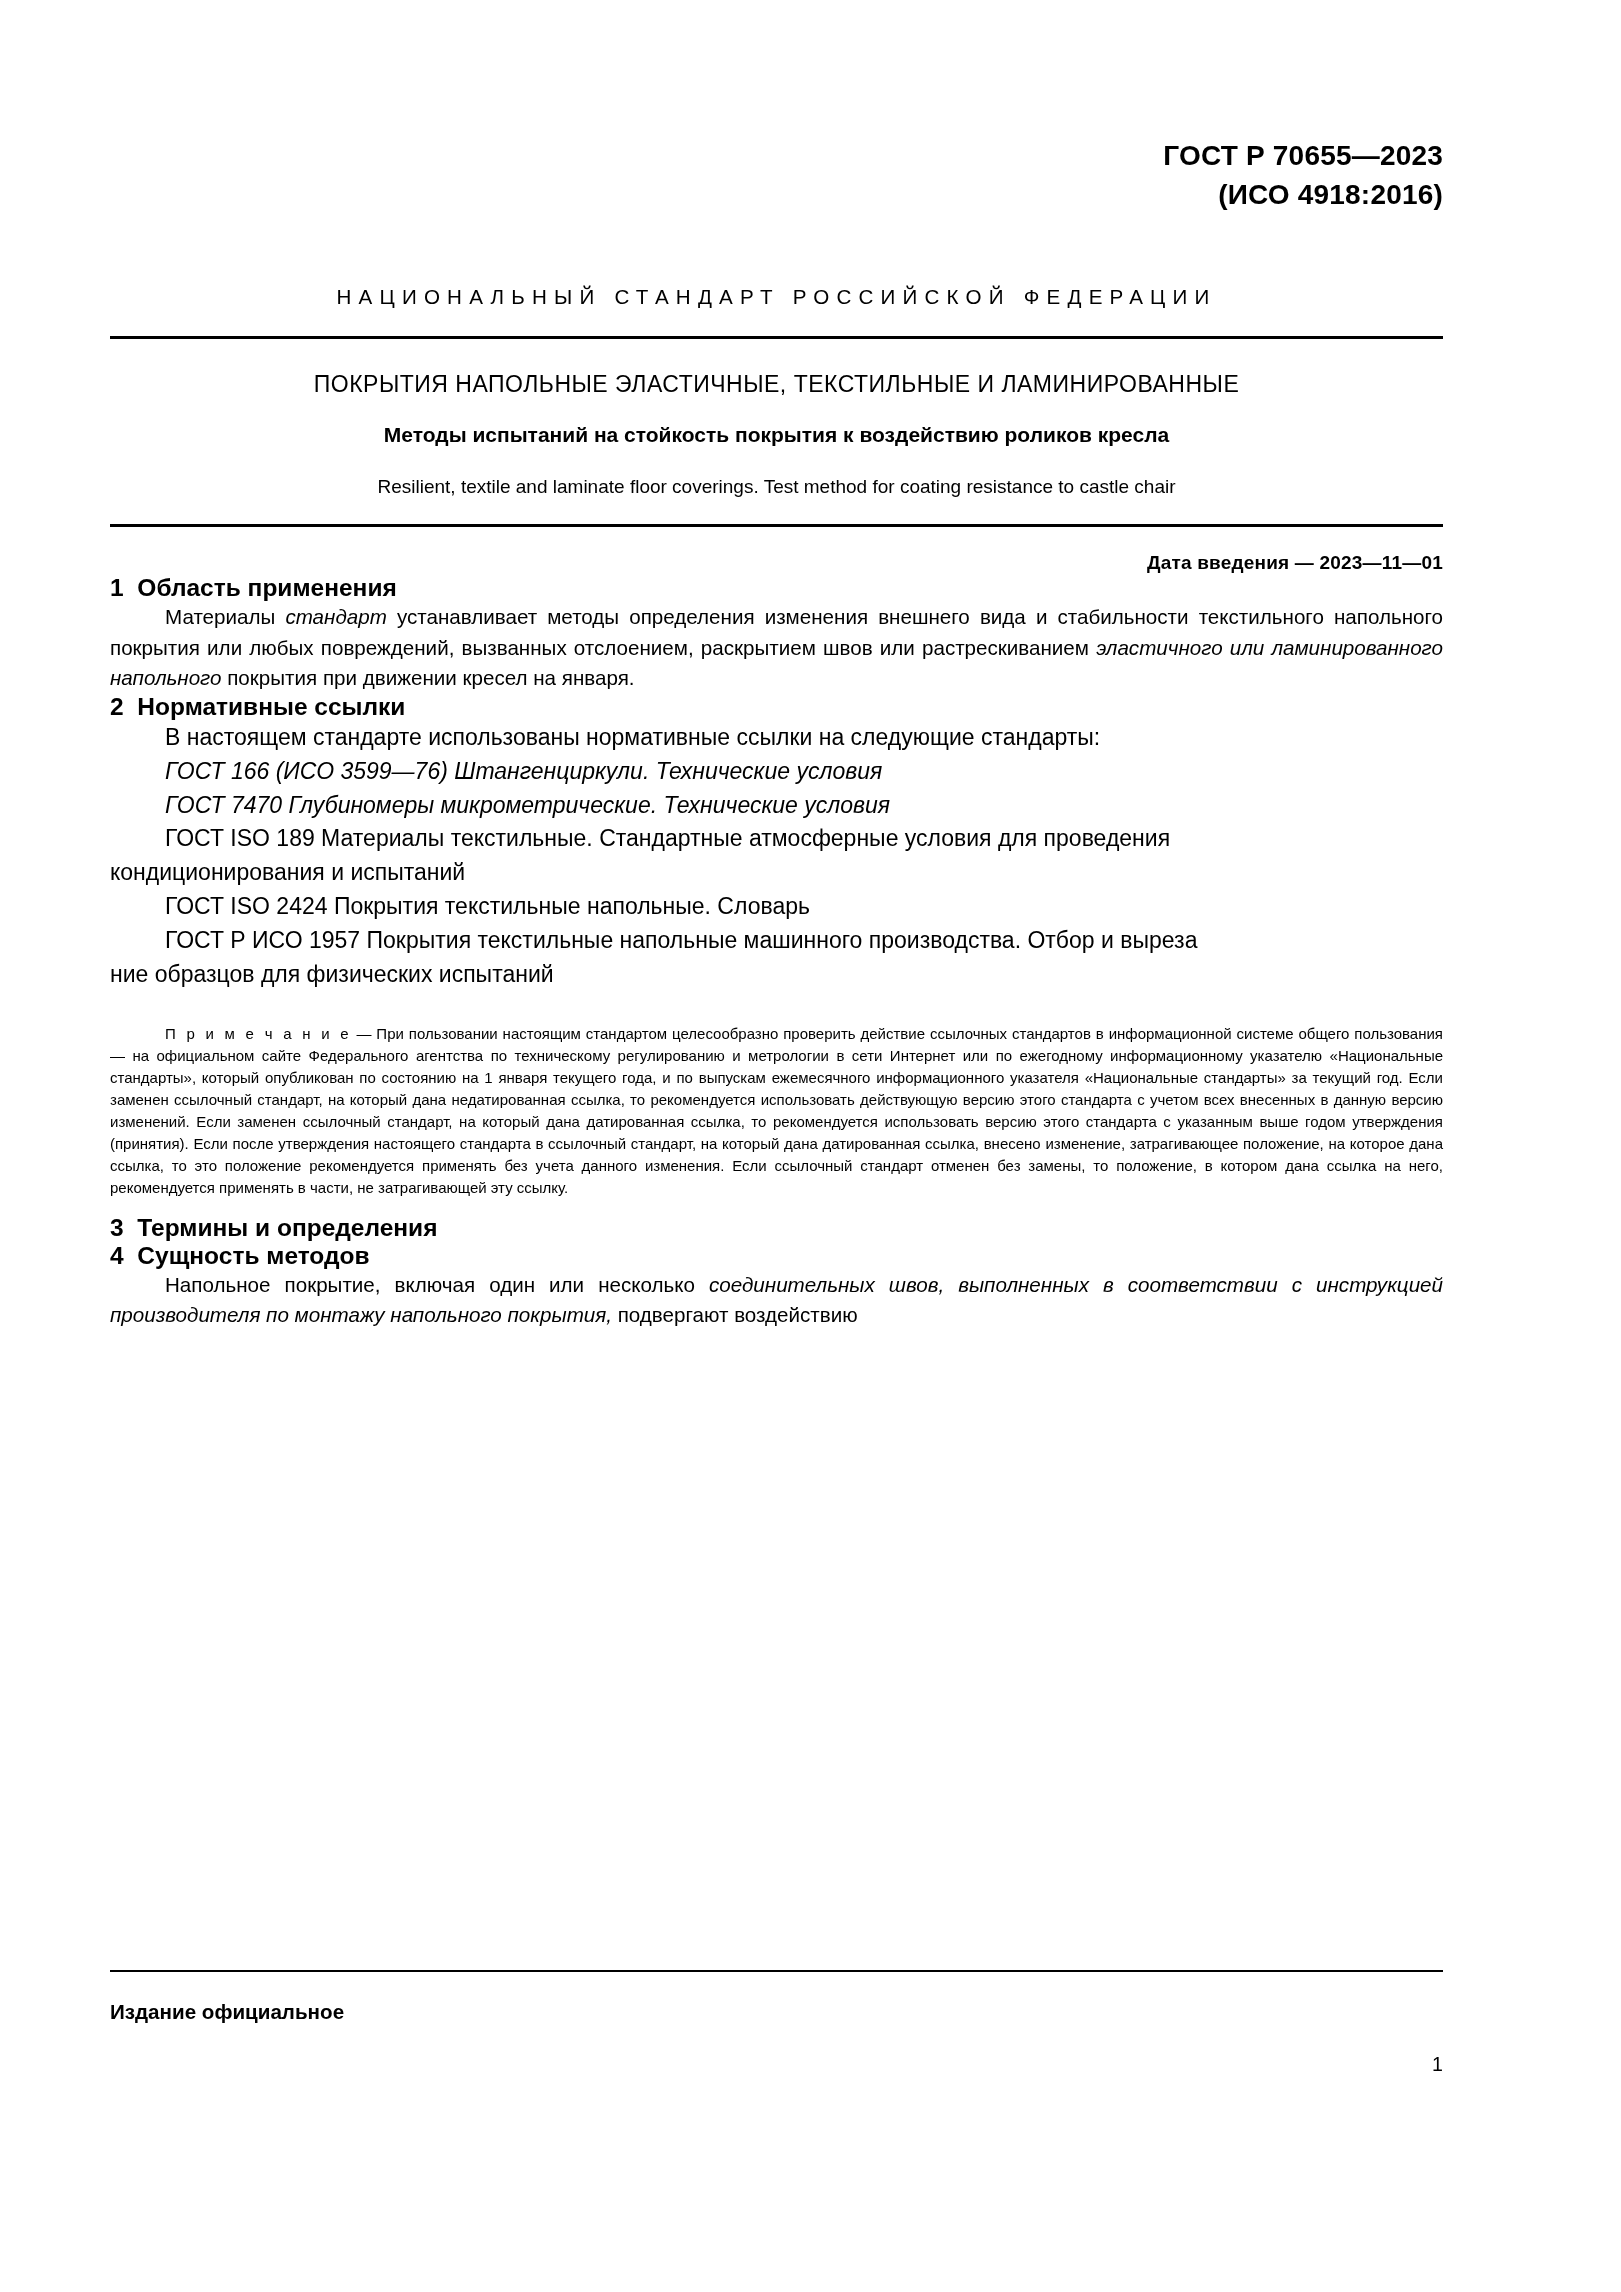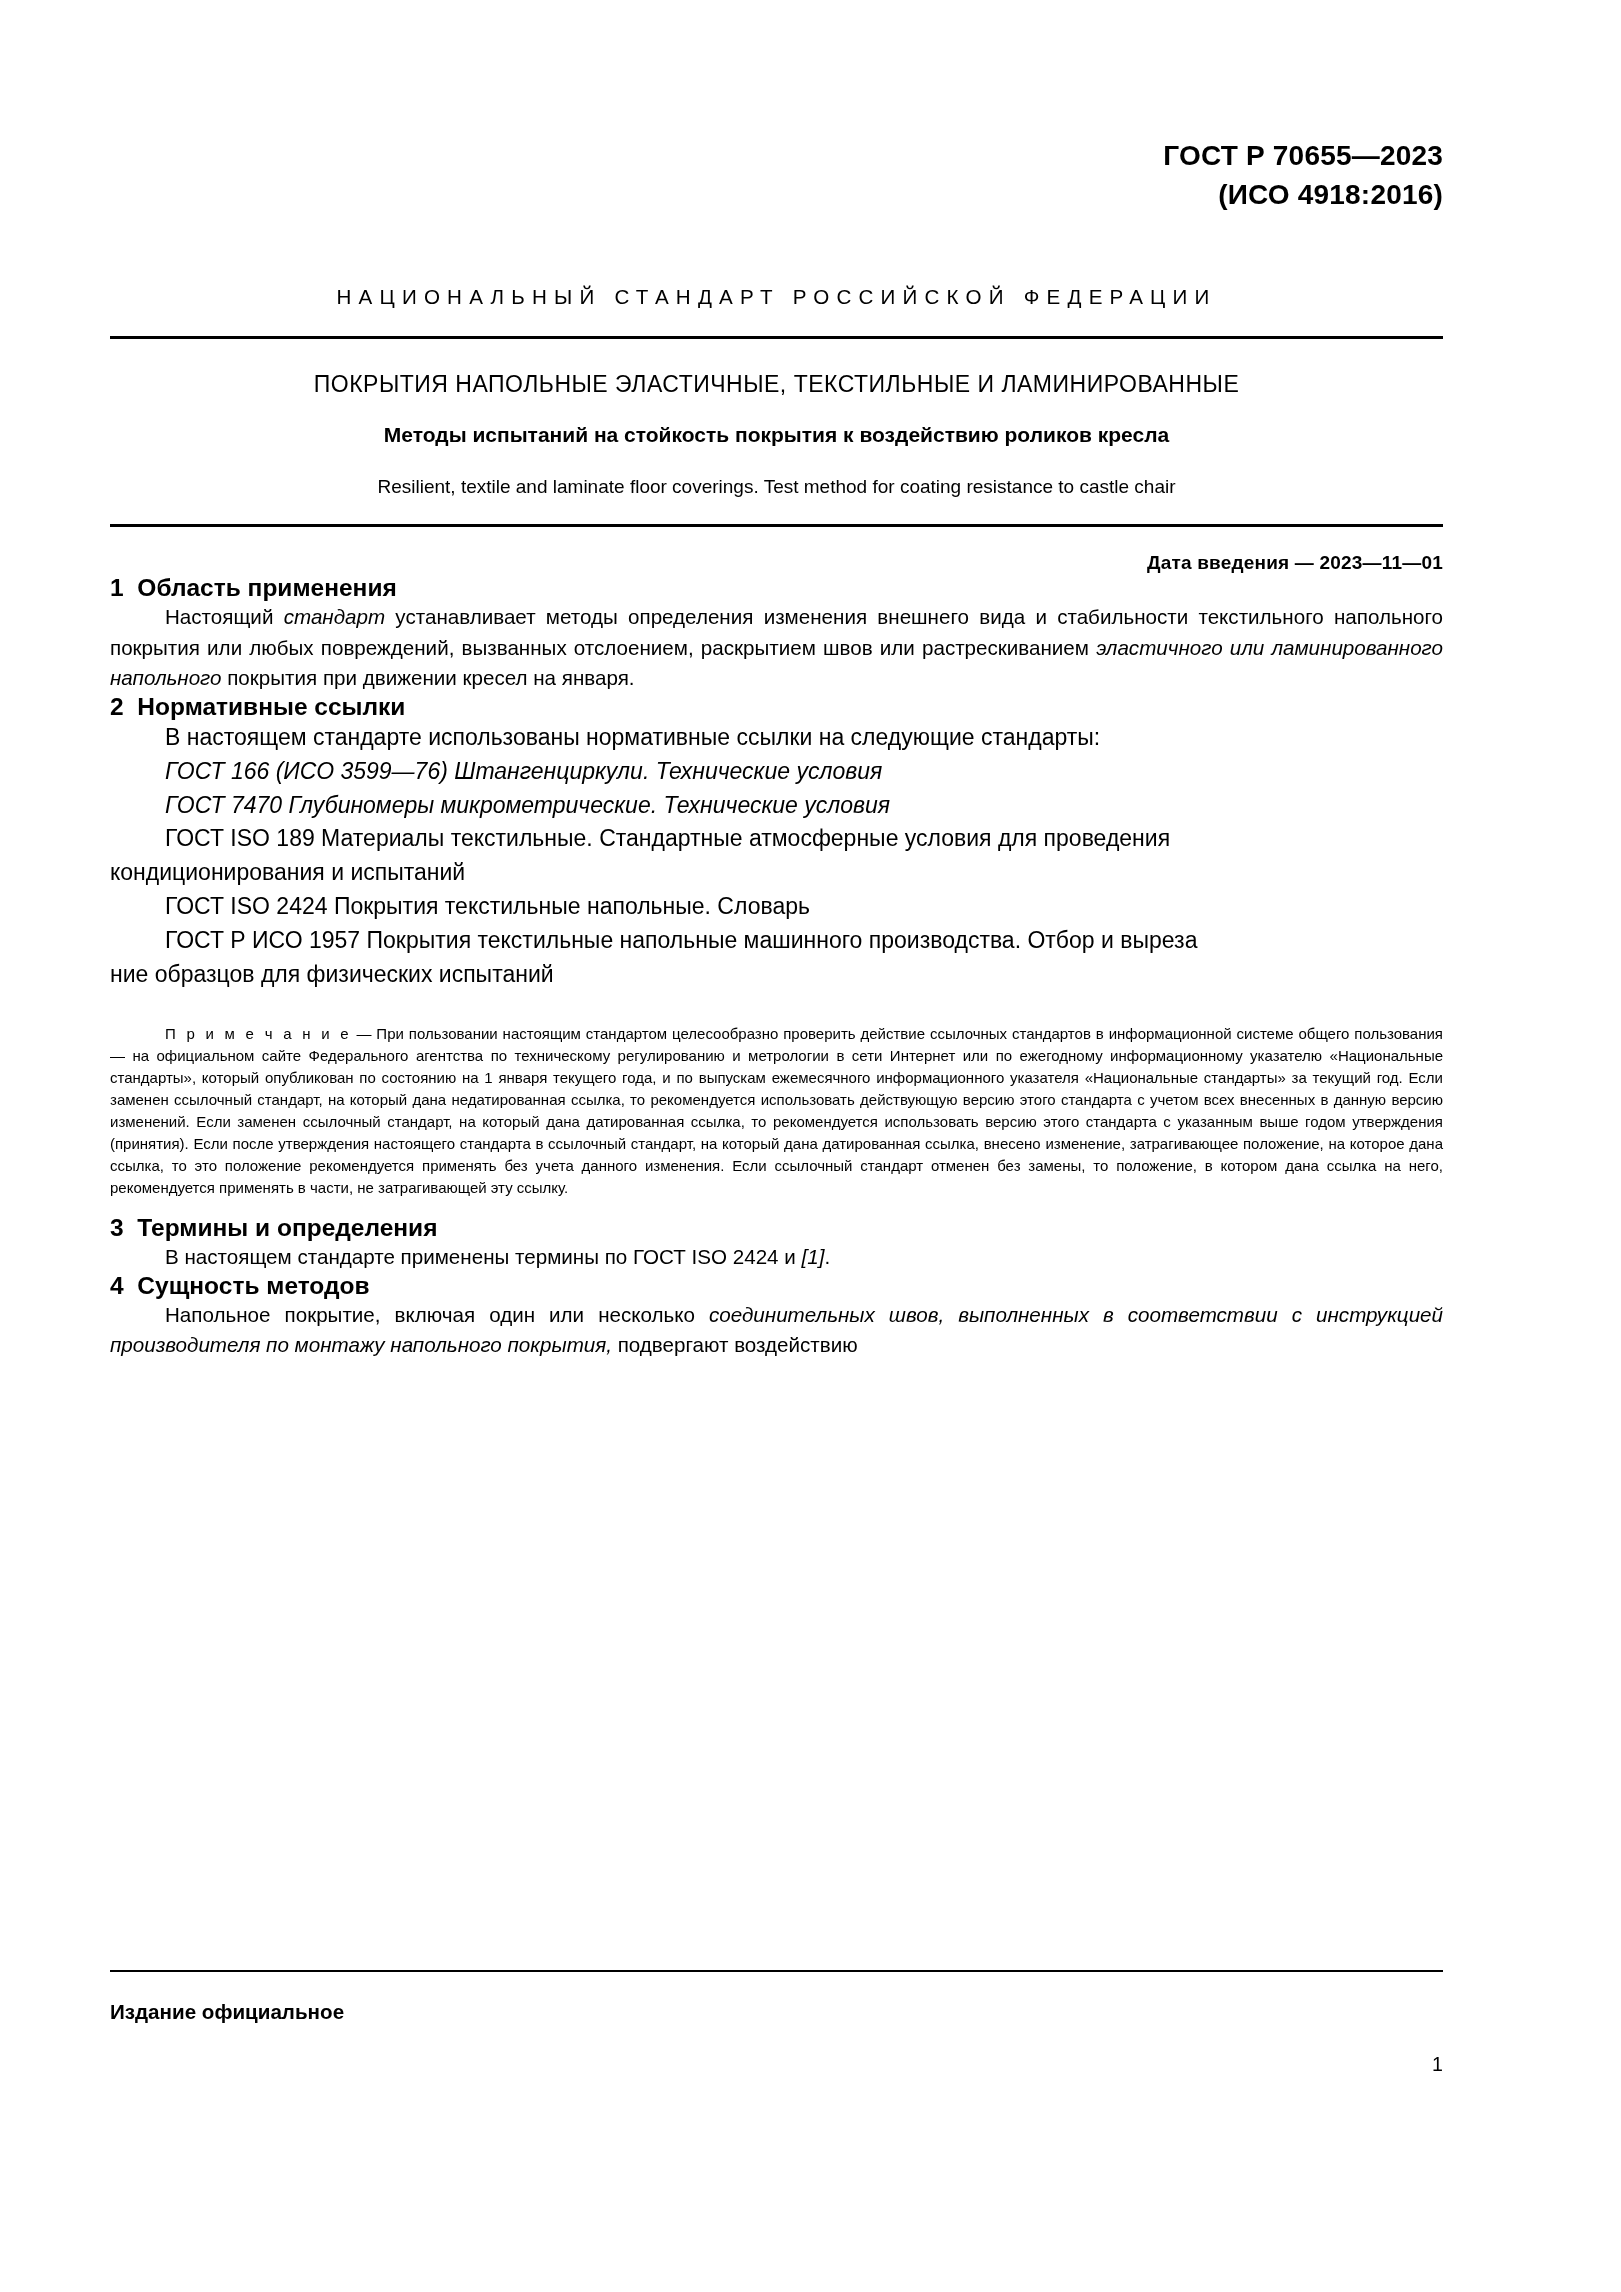--- a/index.html
+++ b/index.html
@@ -180,21 +180,21 @@
     <div class="title-en">Resilient, textile and laminate floor coverings. Test method for coating resistance to castle chair</div>
 
     <hr class="rule-thick second">
 
     <div class="intro-date">Дата введения — 2023—11—01</div>
 
     <h2 class="section sec-1">
       <span class="num">1</span><span>Область применения</span>
     </h2>
     <p class="body ind p1">
-      <span>Настоящий </span><span class="it">стандарт</span><span> устанавливает методы определения изменения внешнего вида и ста­бильности текстильного напольного покрытия или любых повреждений, вызванных отслоением, рас­крытием швов или растрескиванием </span><span class="it">эластичного или ламинированного напольного</span><span> покрытия при движении кресел на января.</span>
+      <span>Материалы </span><span class="it">стандарт</span><span> устанавливает методы определения изменения внешнего вида и ста­бильности текстильного напольного покрытия или любых повреждений, вызванных отслоением, рас­крытием швов или растрескиванием </span><span class="it">эластичного или ламинированного напольного</span><span> покрытия при движении кресел на января.</span>
     </p>
 
     <h2 class="section sec-2">
       <span class="num">2</span><span>Нормативные ссылки</span>
     </h2>
 
     <div class="ref-list p2">
       <div>В настоящем стандарте использованы нормативные ссылки на следующие стандарты:</div>
       <div class="it">ГОСТ 166 (ИСО 3599—76) Штангенциркули. Технические условия</div>
       <div class="it">ГОСТ 7470 Глубиномеры микрометрические. Технические условия</div>
@@ -205,23 +205,20 @@
       <div class="cont">ние образцов для физических испытаний</div>
     </div>
 
     <p class="note note-first">
       <span class="note-label">П р и м е ч а н и е</span><span>  — При пользовании настоящим стандартом целесообразно проверить действие ссылоч­ных стандартов в информационной системе общего пользования — на официальном сайте Федерального агент­ства по техническому регулированию и метрологии в сети Интернет или по ежегодному информационному указа­телю «Национальные стандарты», который опубликован по состоянию на 1 января текущего года, и по выпускам ежемесячного информационного указателя «Национальные стандарты» за текущий год. Если заменен ссылочный стандарт, на который дана недатированная ссылка, то рекомендуется использовать действующую версию этого стандарта с учетом всех внесенных в данную версию изменений. Если заменен ссылочный стандарт, на который дана датированная ссылка, то рекомендуется использовать версию этого стандарта с указанным выше годом ут­верждения (принятия). Если после утверждения настоящего стандарта в ссылочный стандарт, на который дана датированная ссылка, внесено изменение, затрагивающее положение, на которое дана ссылка, то это положение рекомендуется применять без учета данного изменения. Если ссылочный стандарт отменен без замены, то поло­жение, в котором дана ссылка на него, рекомендуется применять в части, не затрагивающей эту ссылку.</span>
     </p>
 
     <h2 class="section sec-3">
       <span class="num">3</span><span>Термины и определения</span>
     </h2>
-    <p class="body ind p3">
-      <span>В настоящем стандарте применены термины по ГОСТ ISO 2424 и </span><span class="it">[1]</span><span>.</span>
-    </p>
 
     <h2 class="section sec-4">
       <span class="num">4</span><span>Сущность методов</span>
     </h2>
     <p class="body ind p4">
       <span>Напольное покрытие, включая один или несколько </span><span class="it">соединительных швов, выполненных в соот­ветствии с инструкцией производителя по монтажу напольного покрытия,</span><span> подвергают воздействию</span>
     </p>
 
   </div>
 

